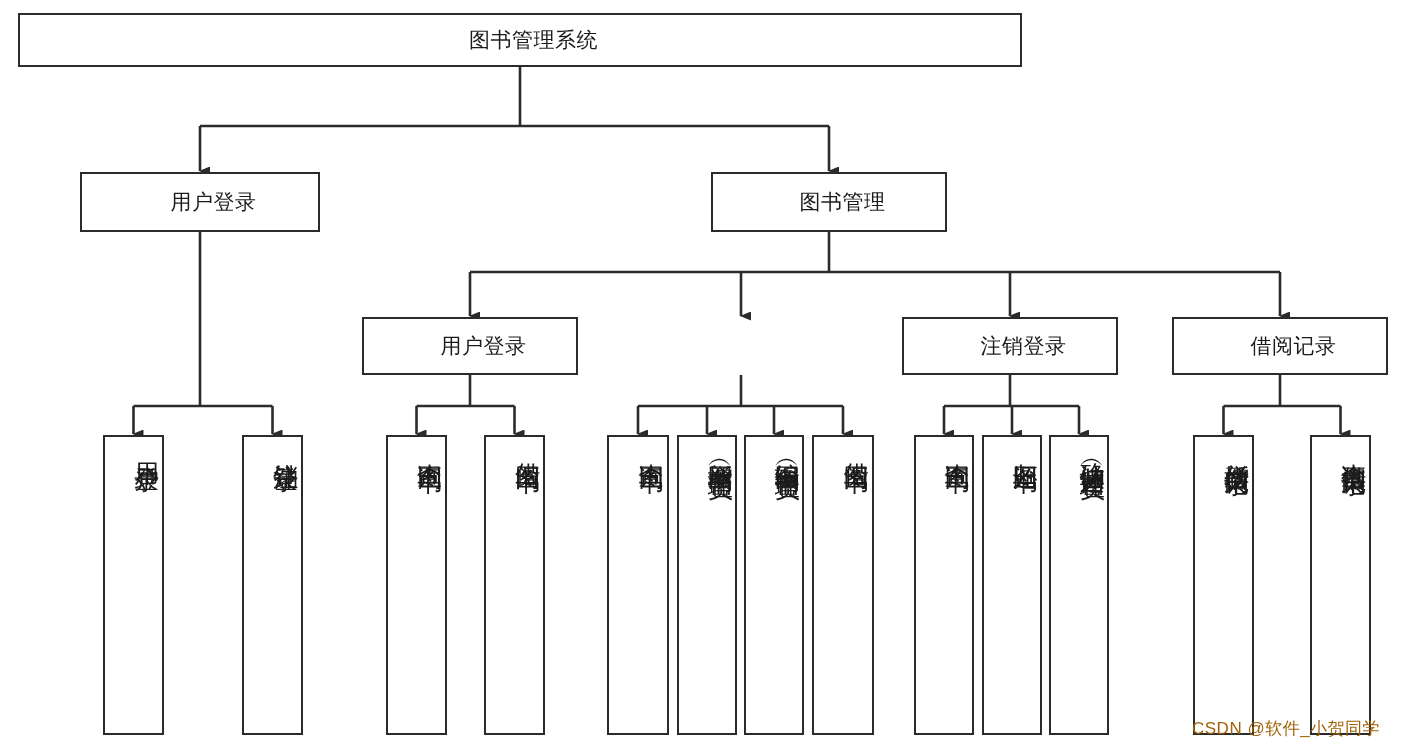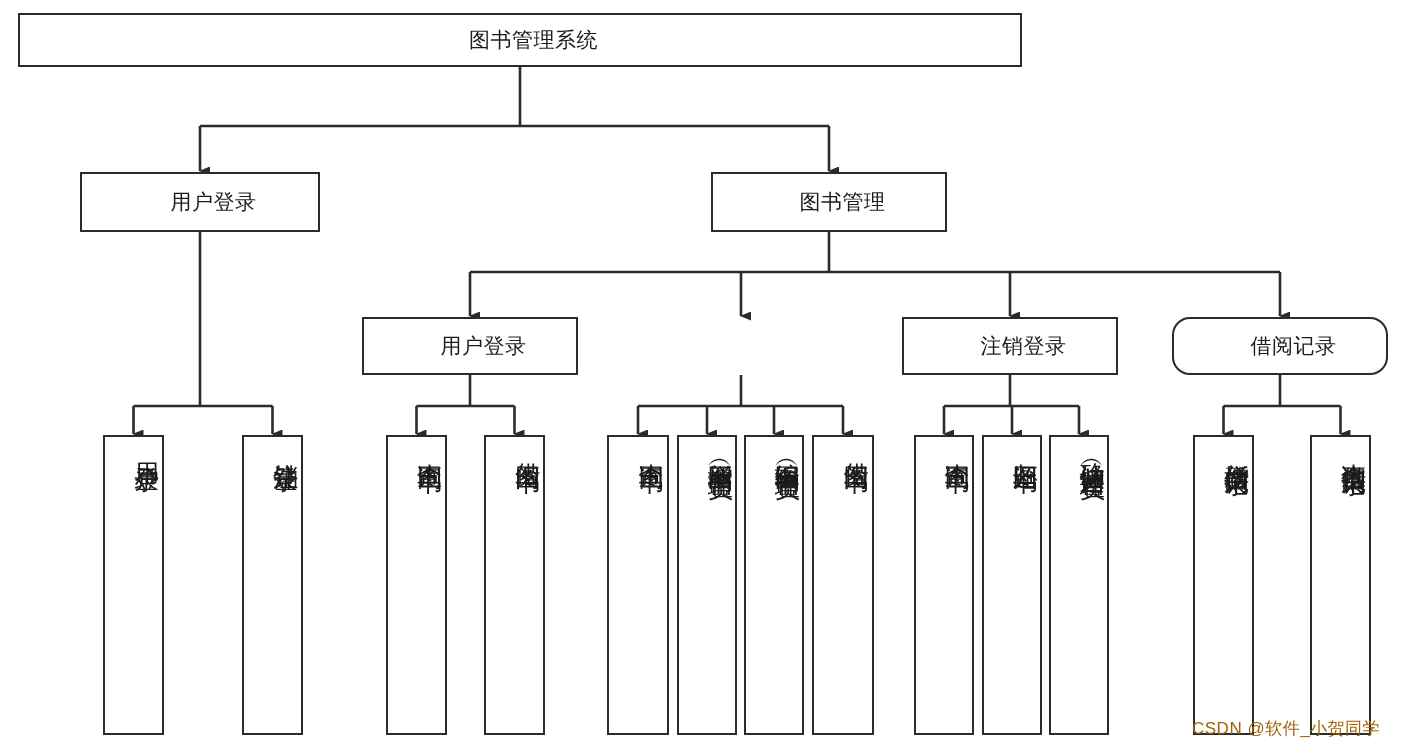--- a/index.html
+++ b/index.html
@@ -125,21 +125,21 @@
   <div class="node-box horiz" style="left: 711px; top: 172px; width: 236px; height: 60px;">
     <span class="node-label">图书管理</span>
   </div>
 
   <div class="node-box horiz" style="left: 362px; top: 317px; width: 216px; height: 58px;">
     <span class="node-label">用户登录</span>
   </div>
   <div class="node-box horiz" style="left: 902px; top: 317px; width: 216px; height: 58px;">
     <span class="node-label">注销登录</span>
   </div>
-  <div class="node-box horiz" style="left: 1172px; top: 317px; width: 216px; height: 58px; border-radius: 18px;">
+  <div class="node-box horiz" style="left: 1172px; top: 317px; width: 216px; height: 58px;">
     <span class="node-label">借阅记录</span>
   </div>
 
   <div class="node-box vert" style="left: 103px; top: 435px; width: 61px; height: 300px;">
     <span class="node-label">用户登录</span>
   </div>
   <div class="node-box vert" style="left: 242px; top: 435px; width: 61px; height: 300px;">
     <span class="node-label">注销登录</span>
   </div>
   <div class="node-box vert" style="left: 386px; top: 435px; width: 61px; height: 300px;">

